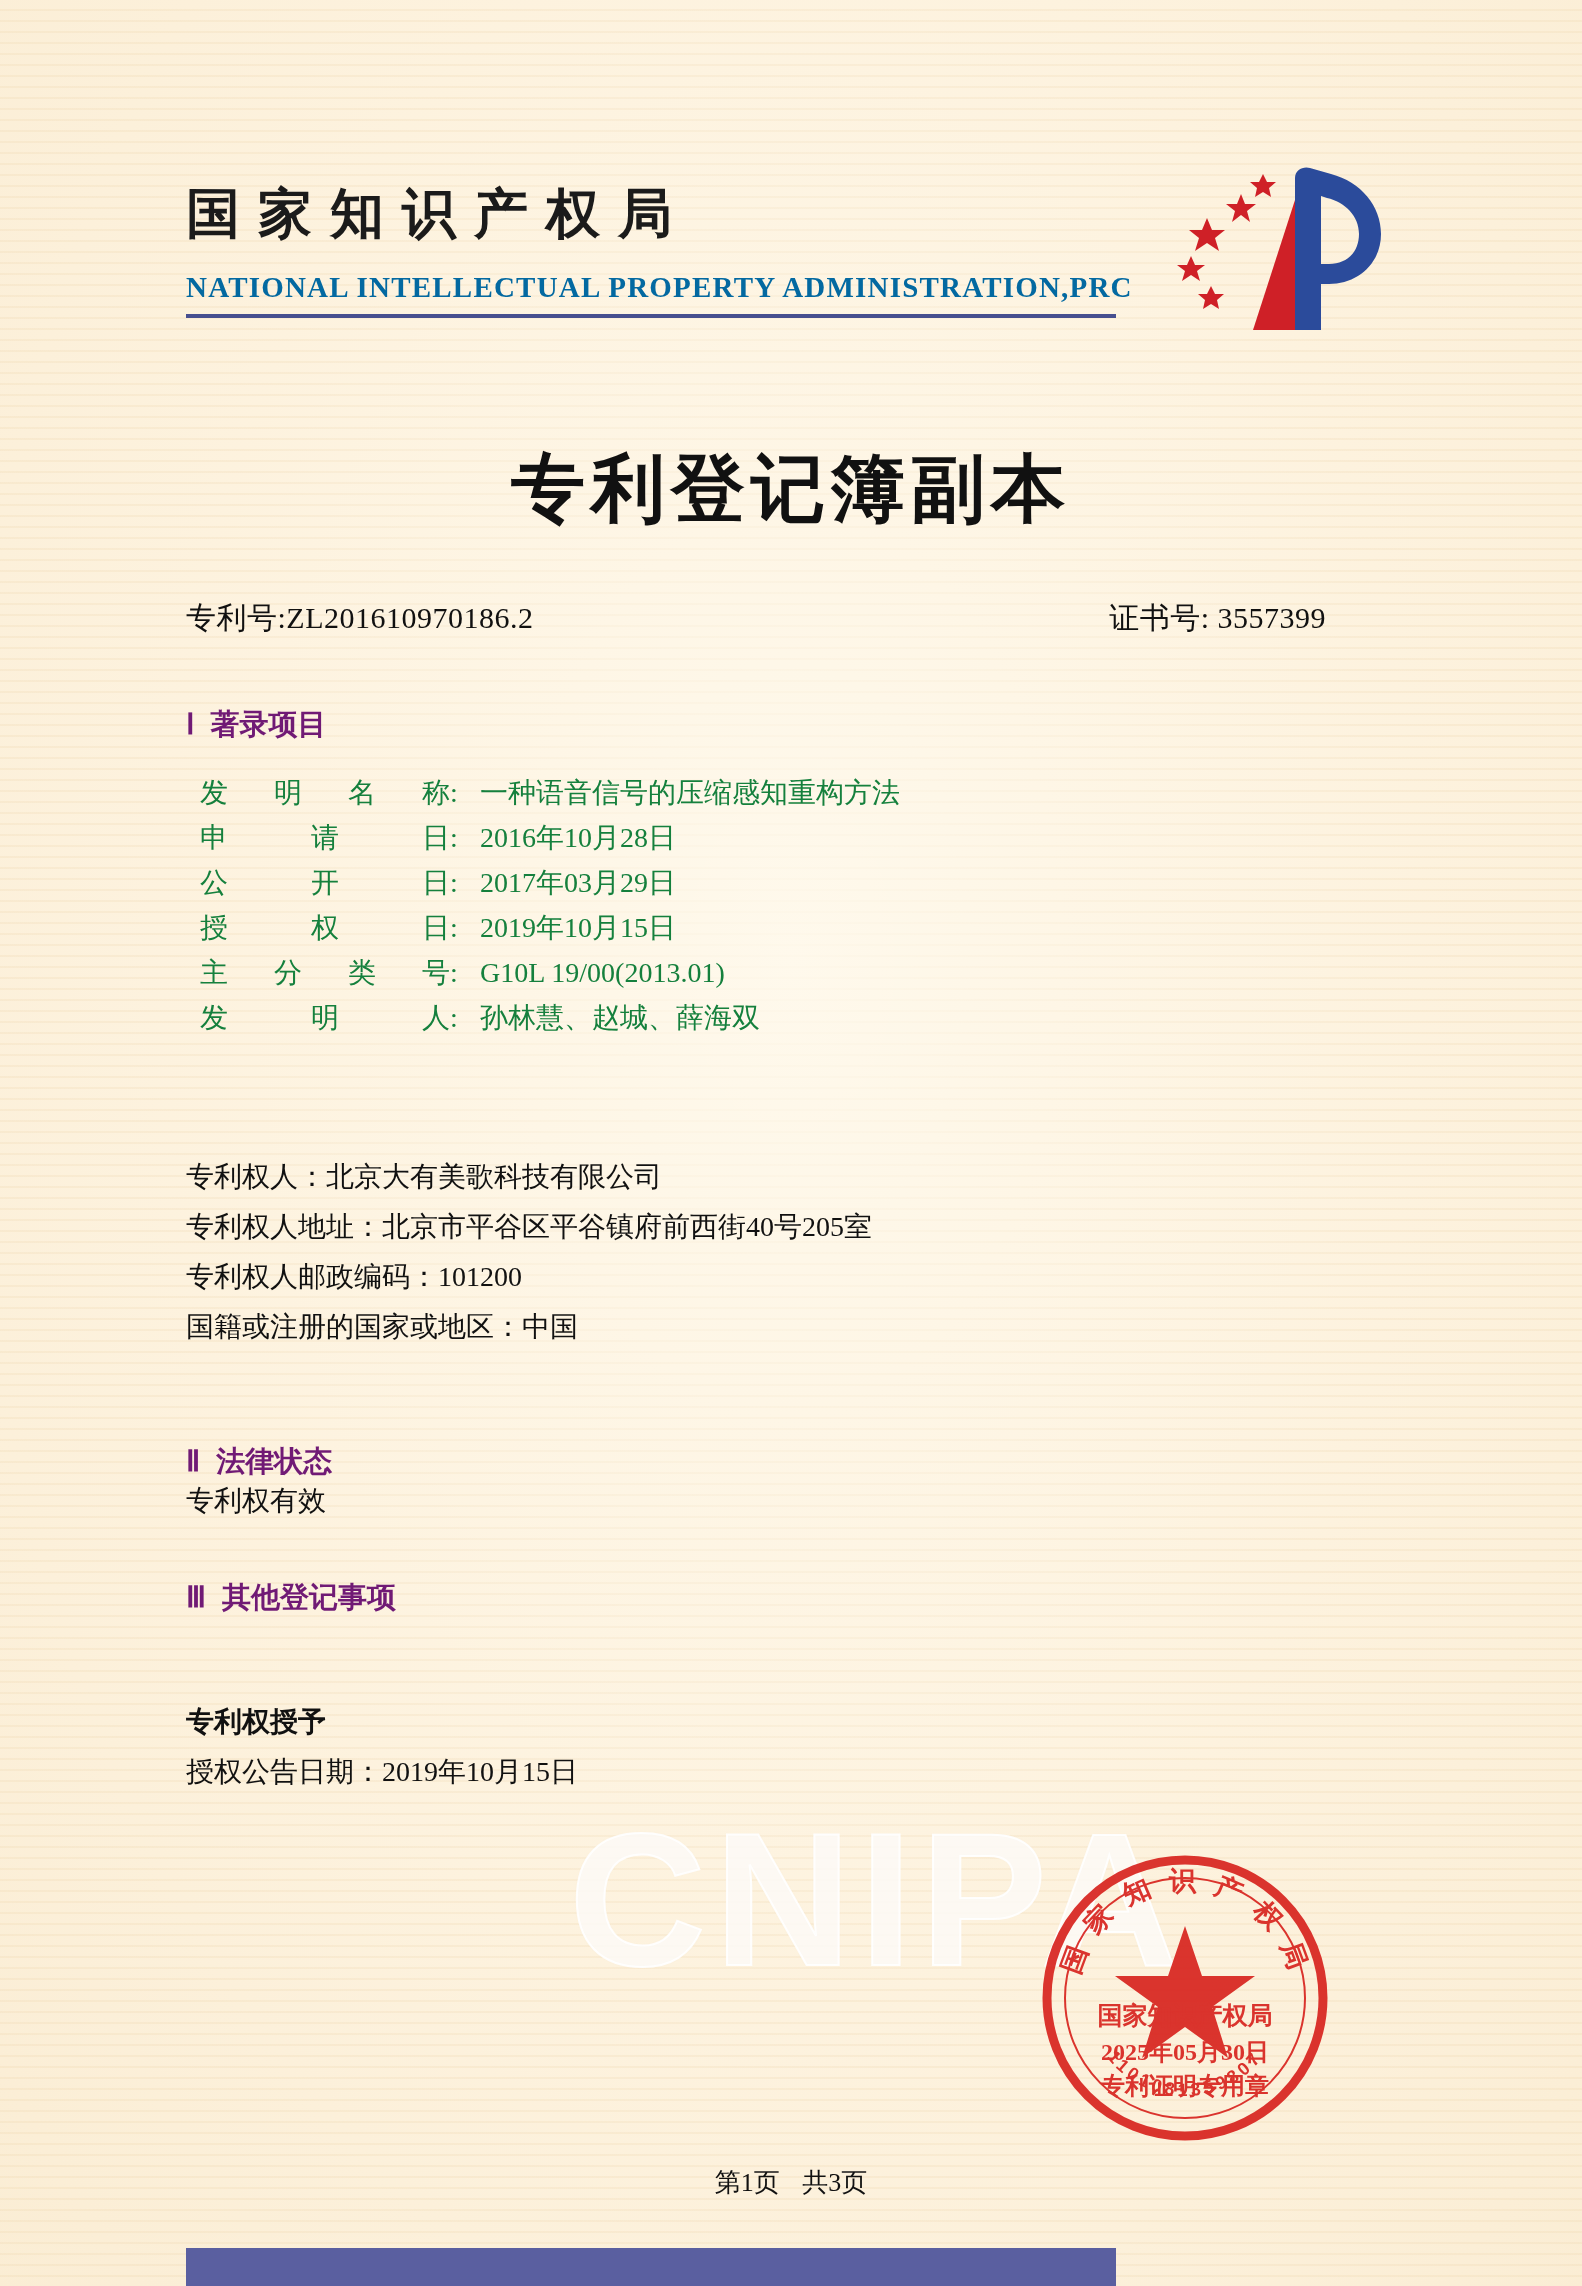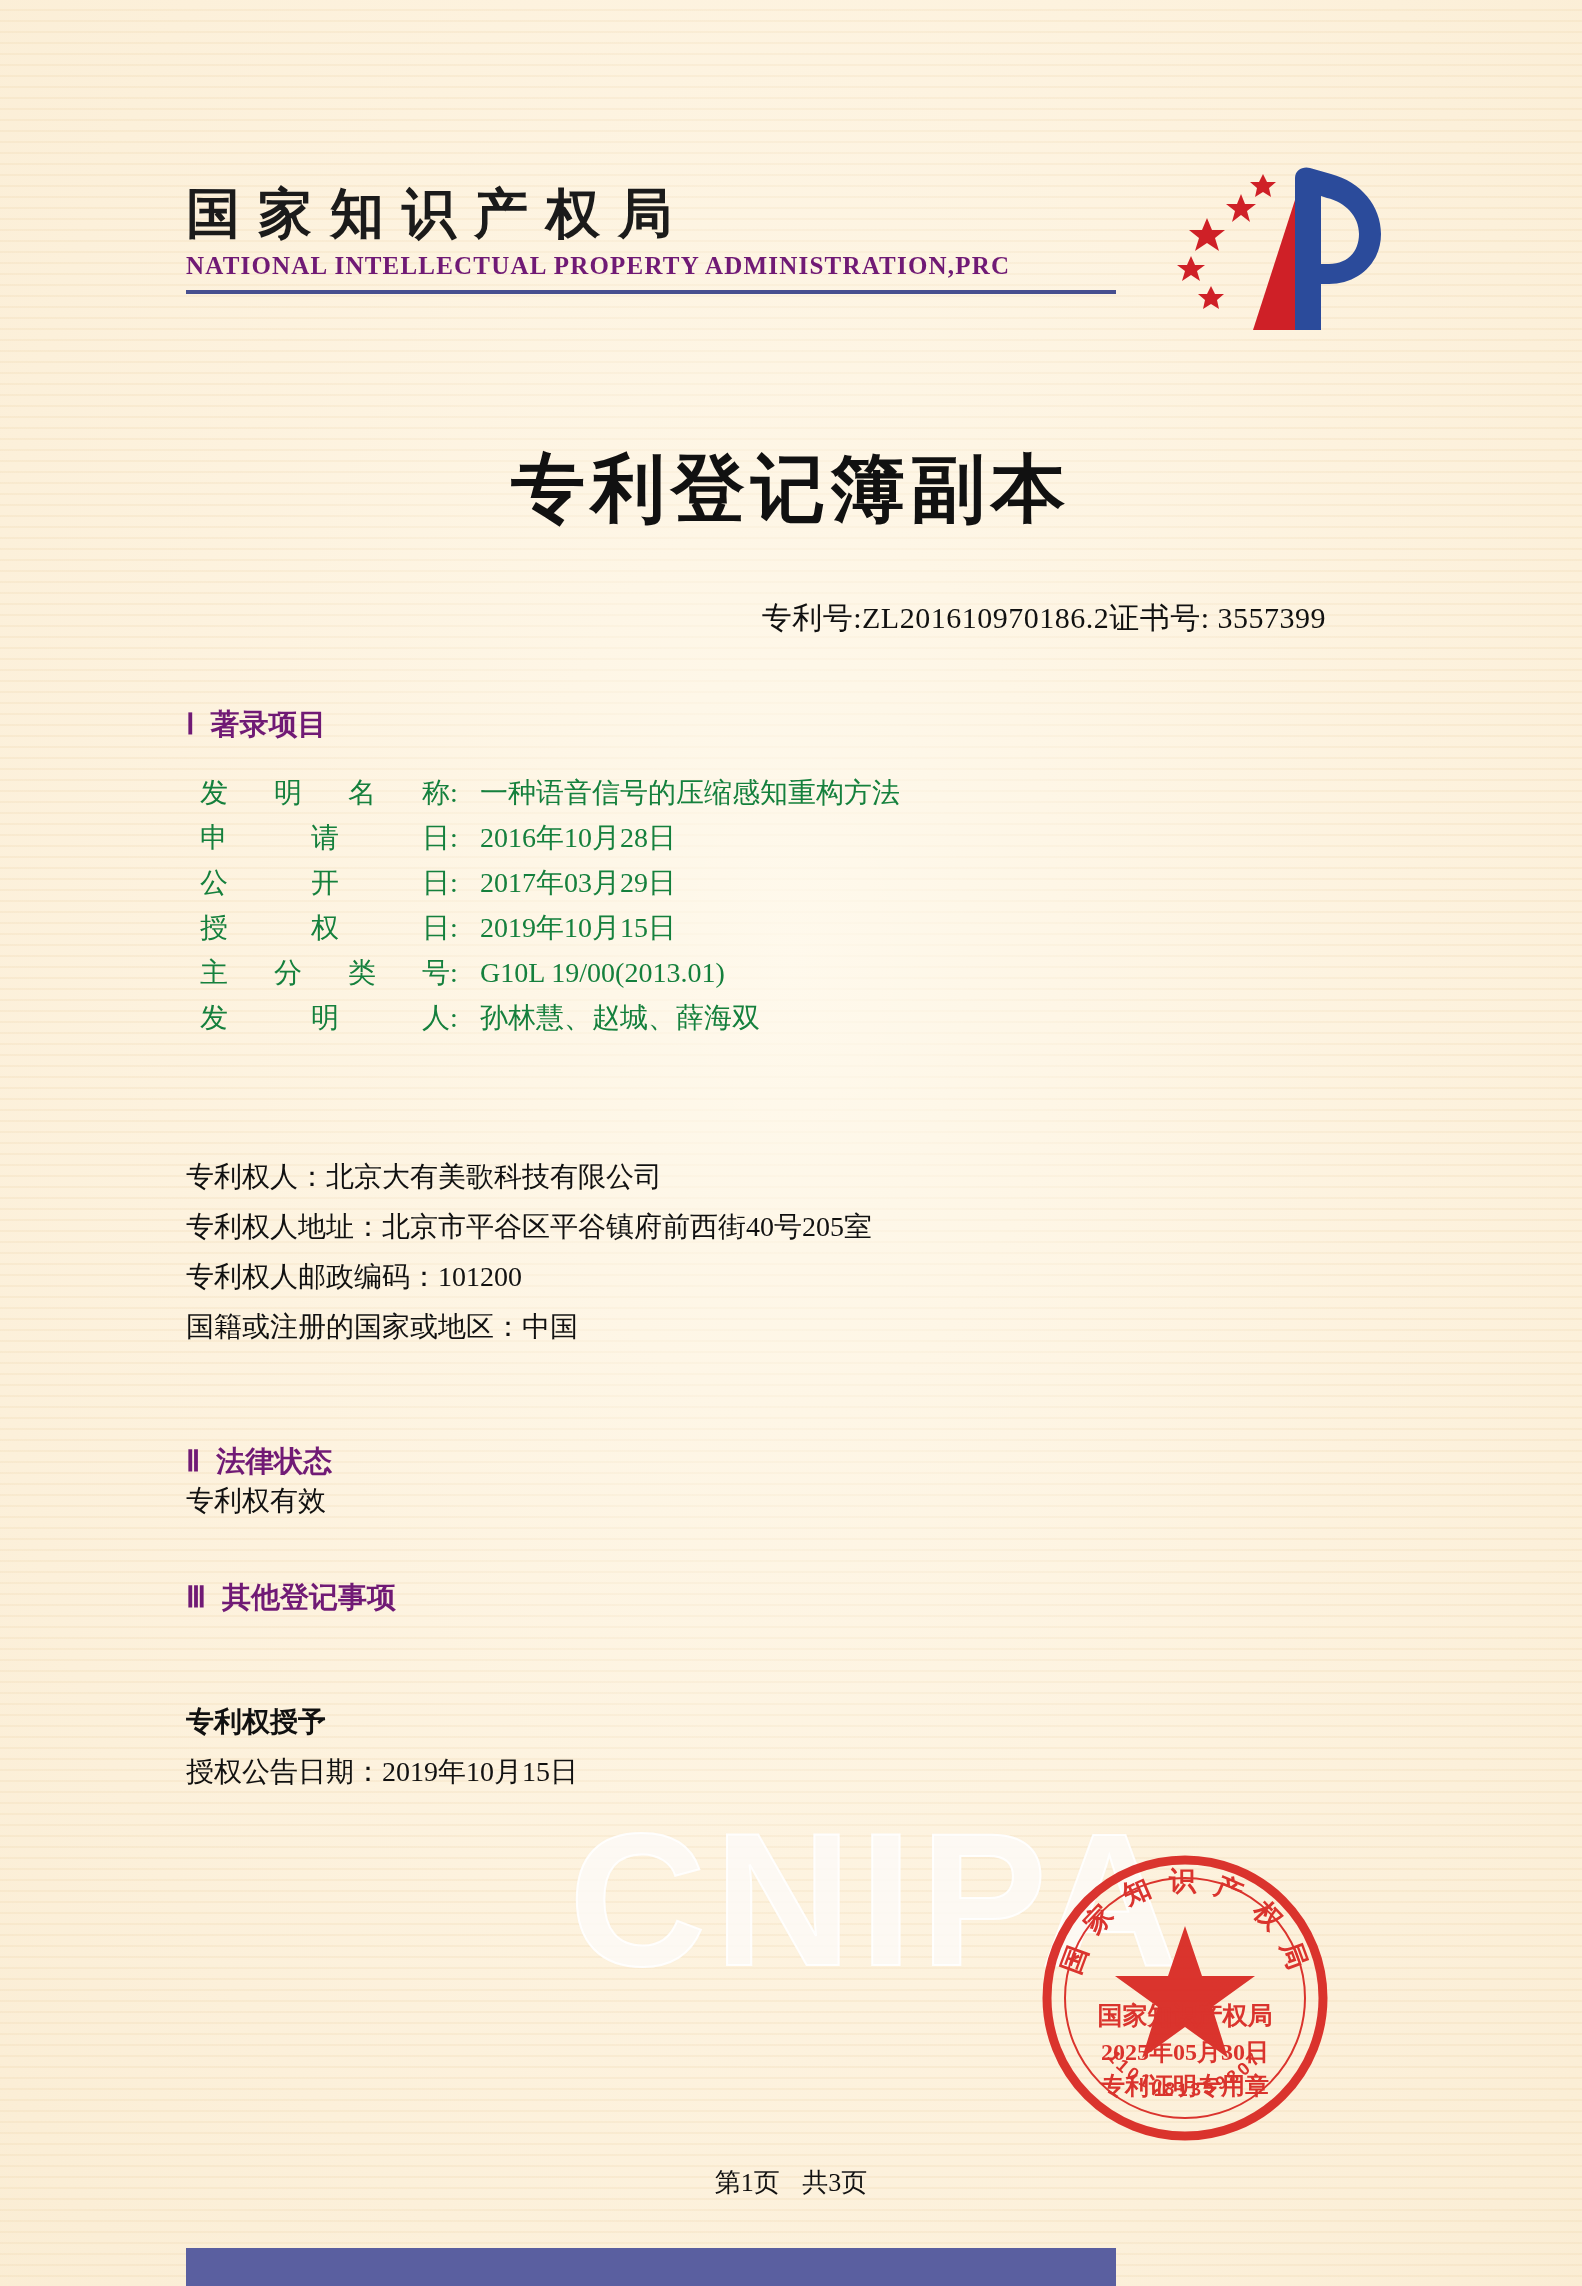--- a/index.html
+++ b/index.html
@@ -50,26 +50,26 @@
   }
   .header-cn {
     font-family: "Liberation Serif", serif;
     font-size: 54px;
     font-weight: 700;
     letter-spacing: 18px;
     color: #1b1b1b;
     line-height: 1.1;
   }
   .header-en {
-    margin-top: 8px;
+    margin-top: 27px;
     font-family: "Liberation Serif", serif;
-    font-size: 25px;
+    font-size: 29px;
     font-weight: 700;
     letter-spacing: 1.2px;
-    color: #701a75;
+    color: #0369a1;
     white-space: nowrap;
   }
   .header-rule {
     margin-top: 10px;
     width: 930px;
     height: 4px;
     background: #474f8f;
   }
 
   
@@ -95,21 +95,21 @@
     font-family: "Liberation Serif", serif;
   }
 
   
   .numbers-row {
     position: absolute;
     left: 186px;
     top: 598px;
     width: 1140px;
     display: flex;
-    justify-content: flex-end;
+    justify-content: space-between;
     font-size: 30px;
     color: #111;
   }
   .num-left { letter-spacing: 0.5px; }
   .num-right { letter-spacing: 0.5px; }
 
   
   .section-head {
     position: absolute;
     left: 186px;

